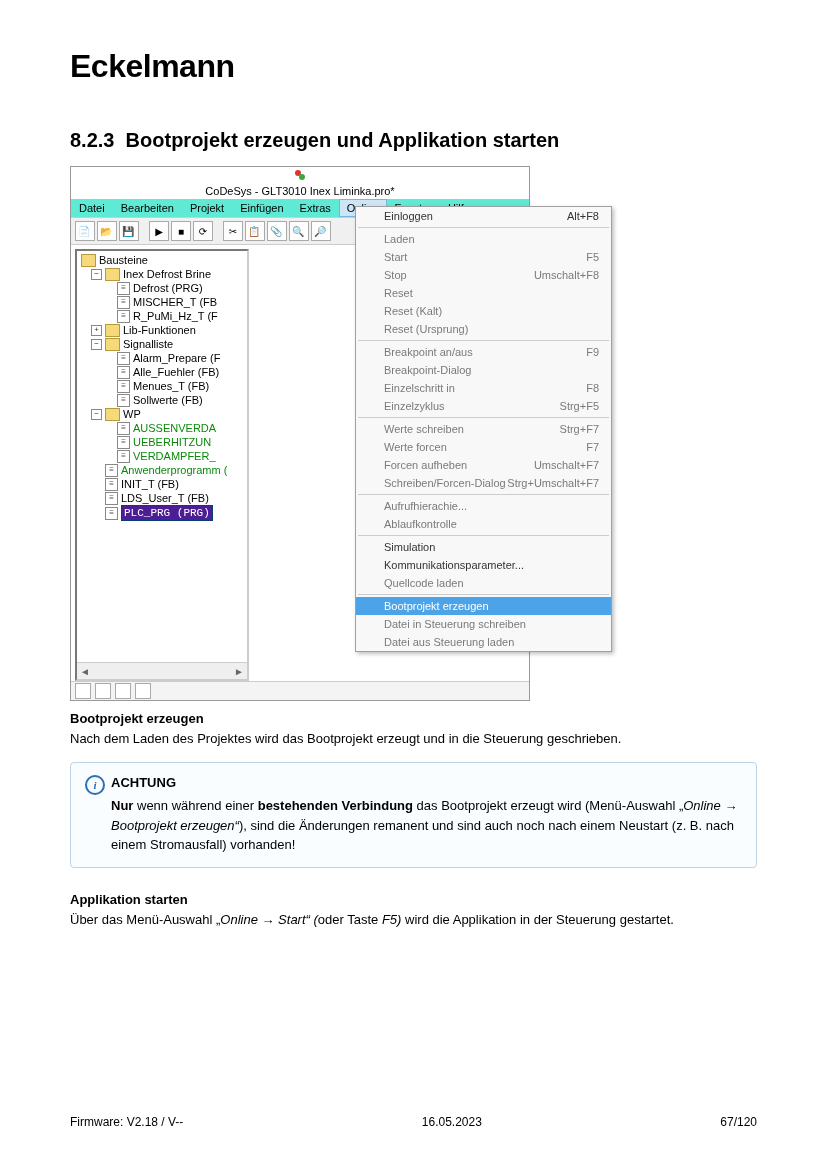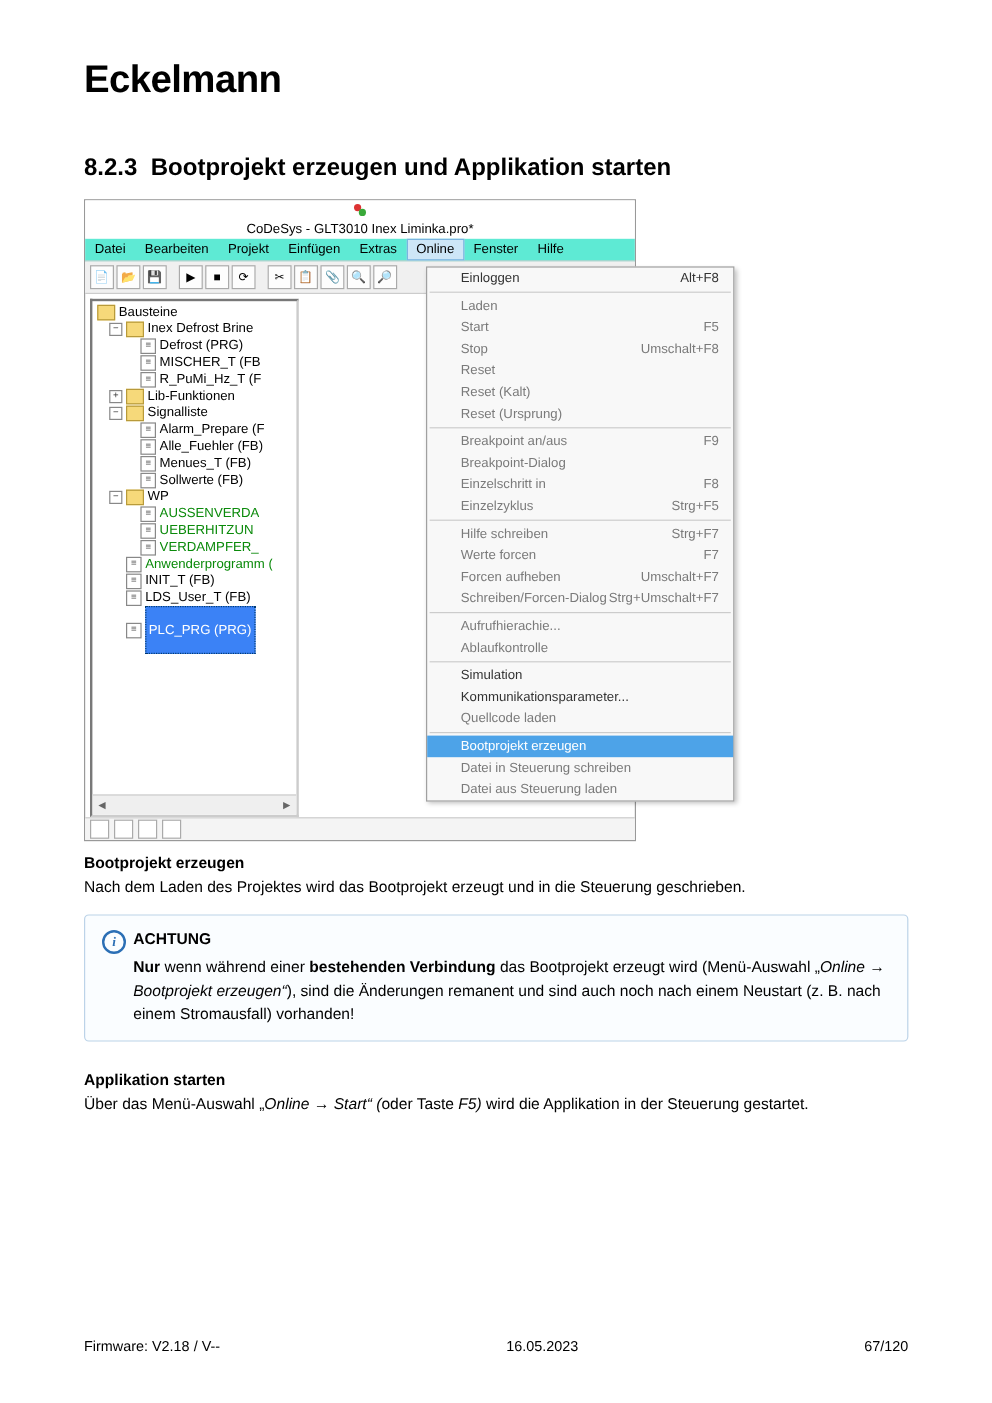--- a/index.html
+++ b/index.html
@@ -110,22 +110,23 @@
     width:13px; height:11px; background:#f6d97a; border:1px solid #b89a3a;
     flex:0 0 auto;
   }
   .tnode .dicon {
     width:11px; height:11px; border:1px solid #888; background:#fff;
     display:inline-flex; align-items:center; justify-content:center;
     font-size:8px; color:#555; flex:0 0 auto;
   }
   .tnode.green { color: #0a8a0a; }
   .tnode.sel .lbl {
-    background:#3b82f6; color:#fff; border:1px dotted #003a70;
-    padding:12px 2px;
+    background:#4c1d95; color:#fff; border:1px dotted #003a70;
+    padding:0 2px;
+    font-family:Liberation Mono, monospace;
   }
   .tnode .lbl { overflow:hidden; text-overflow: clip; }
   .ind1 { padding-left: 12px; }
   .ind2 { padding-left: 24px; }
   .tree-scroll {
     position:absolute; bottom:0; left:0; right:0; height:16px;
     background:#efefef; border-top:1px solid #ccc;
     display:flex; justify-content:space-between; align-items:center;
     font-size:10px; color:#666;
   }
@@ -134,21 +135,21 @@
     height:18px; border-top:1px solid #ccc; background:#f4f4f4;
     display:flex; align-items:center; gap:4px; padding:0 4px;
   }
   .statusbar .sicon {
     width:14px; height:14px; border:1px solid #aaa; background:#fff;
   }
   
   .dropdown {
     position:absolute;
     left: 284px;
-    top: 55px;
+    top: 39px;
     width: 255px;
     background:#f8f8f8;
     border:1px solid #a0a0a0;
     box-shadow: 2px 2px 4px rgba(0,0,0,0.25);
     z-index: 10;
     font-size:11px;
   }
   .drow {
     display:flex; justify-content:space-between;
     padding: 3px 12px 3px 28px;
@@ -400,21 +401,21 @@
         <div class="drow disabled">
           <span>Einzelschritt in</span>
           <span>F8</span>
         </div>
         <div class="drow disabled">
           <span>Einzelzyklus</span>
           <span>Strg+F5</span>
         </div>
         <div class="dsep"></div>
         <div class="drow disabled">
-          <span>Hilfe schreiben</span>
+          <span>Werte schreiben</span>
           <span>Strg+F7</span>
         </div>
         <div class="drow disabled">
           <span>Werte forcen</span>
           <span>F7</span>
         </div>
         <div class="drow disabled">
           <span>Forcen aufheben</span>
           <span>Umschalt+F7</span>
         </div>

